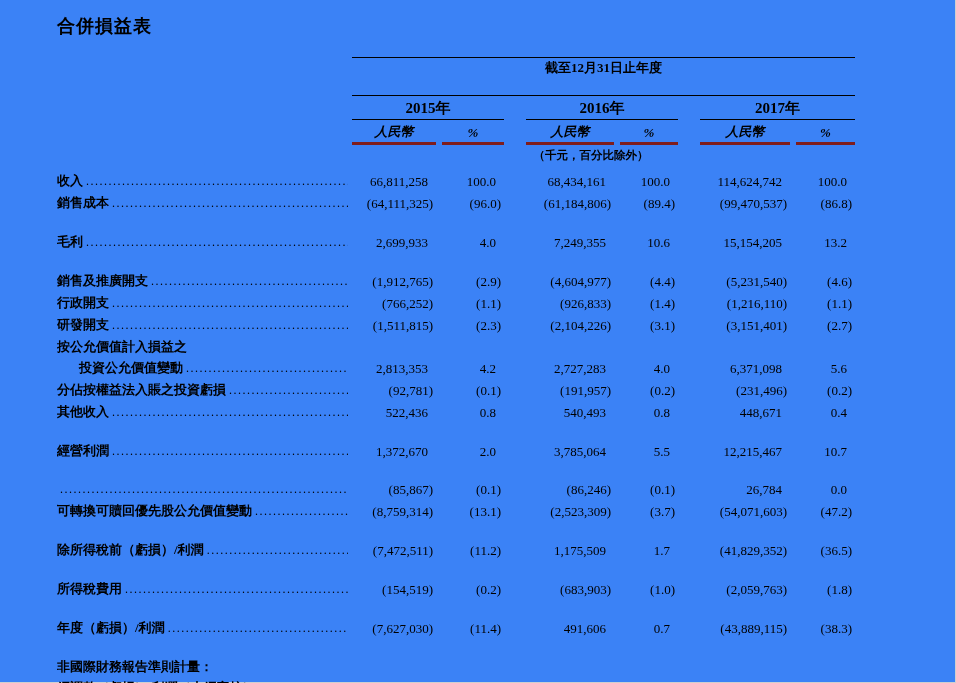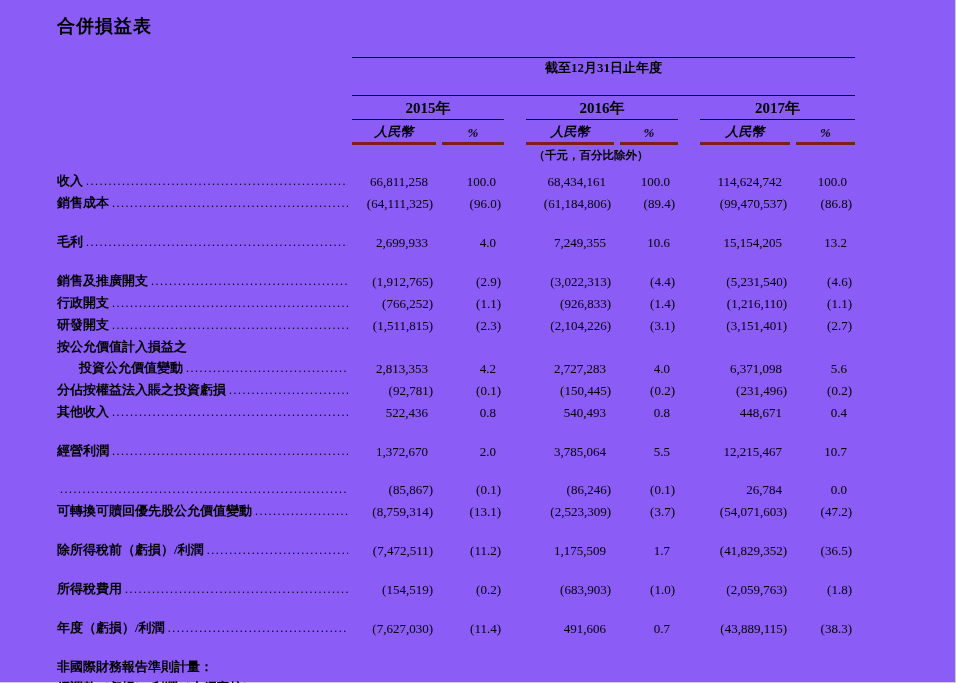--- a/index.html
+++ b/index.html
@@ -7,21 +7,21 @@
   body {
     width:956px; height:683px; overflow:hidden;
     font-family:"Liberation Serif","DejaVu Serif",serif;
     color:#000;
   }
   .page {
     width:956px; height:683px;
     padding:14px 0 0 57px;
     border-right:1px solid #cfcfcf;
     border-bottom:1px solid #cfcfcf;
-    background:#8b5cf6;
+    background:#3b82f6;
   }
   .title {
     font-size:18px; font-weight:bold; letter-spacing:1px;
     margin-bottom:19px;
   }
   .fin-table { --cols:295px 84px 68px 110px 64px 112px 65px; width:798px; }
   .hrow, .trow { display:grid; grid-template-columns:var(--cols); align-items:end; }
 
   .period-cell {
     grid-column:2/8; text-align:center;
@@ -140,21 +140,21 @@
           <div class="num">13.2</div>
         </div>
         <div class="spacer"></div>
         <div class="trow">
           <div class="label-cell">
             <span class="lbl">銷售及推廣開支</span>
             <span class="leader"></span>
           </div>
           <div class="num neg">(1,912,765)</div>
           <div class="num neg">(2.9)</div>
-          <div class="num neg">(3,022,313)</div>
+          <div class="num neg">(4,604,977)</div>
           <div class="num neg">(4.4)</div>
           <div class="num neg">(5,231,540)</div>
           <div class="num neg">(4.6)</div>
         </div>
         <div class="trow">
           <div class="label-cell">
             <span class="lbl">行政開支</span>
             <span class="leader"></span>
           </div>
           <div class="num neg">(766,252)</div>
@@ -199,21 +199,21 @@
           <div class="num">6,371,098</div>
           <div class="num">5.6</div>
         </div>
         <div class="trow">
           <div class="label-cell">
             <span class="lbl">分佔按權益法入賬之投資虧損</span>
             <span class="leader"></span>
           </div>
           <div class="num neg">(92,781)</div>
           <div class="num neg">(0.1)</div>
-          <div class="num neg">(150,445)</div>
+          <div class="num neg">(191,957)</div>
           <div class="num neg">(0.2)</div>
           <div class="num neg">(231,496)</div>
           <div class="num neg">(0.2)</div>
         </div>
         <div class="trow">
           <div class="label-cell">
             <span class="lbl">其他收入</span>
             <span class="leader"></span>
           </div>
           <div class="num">522,436</div>

